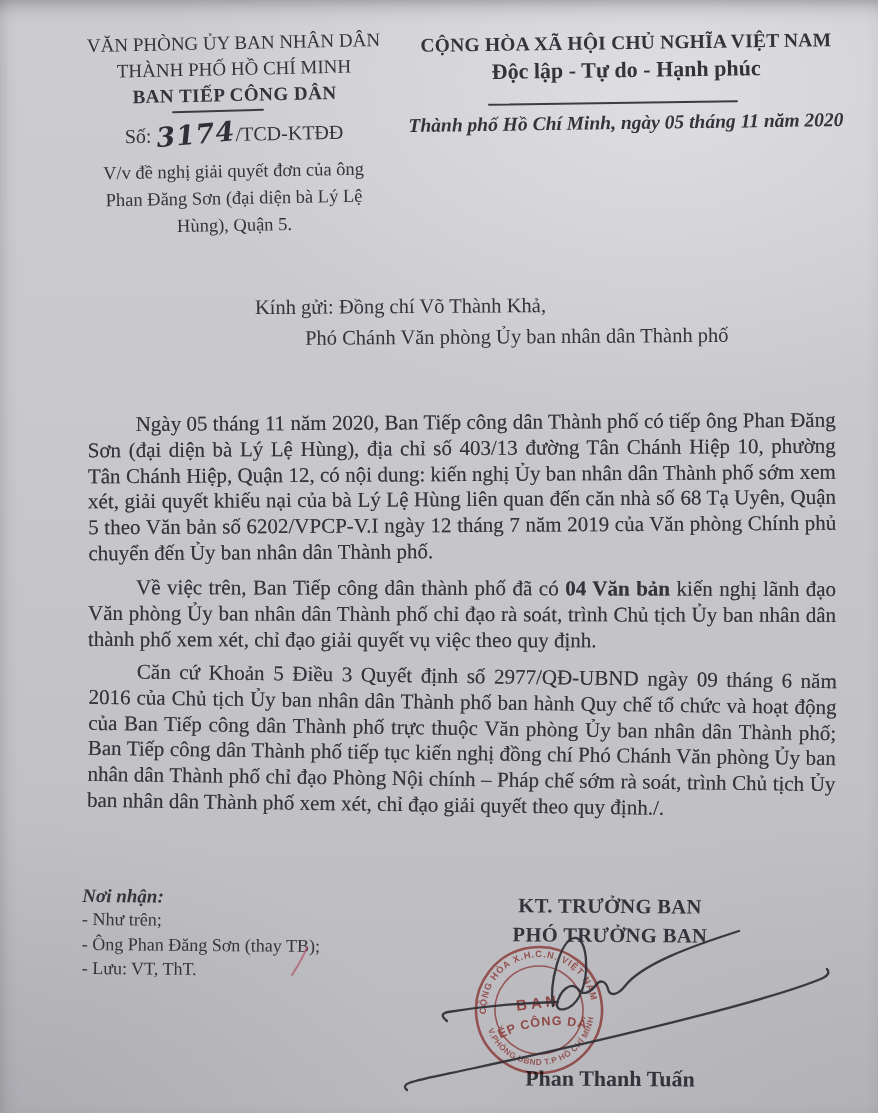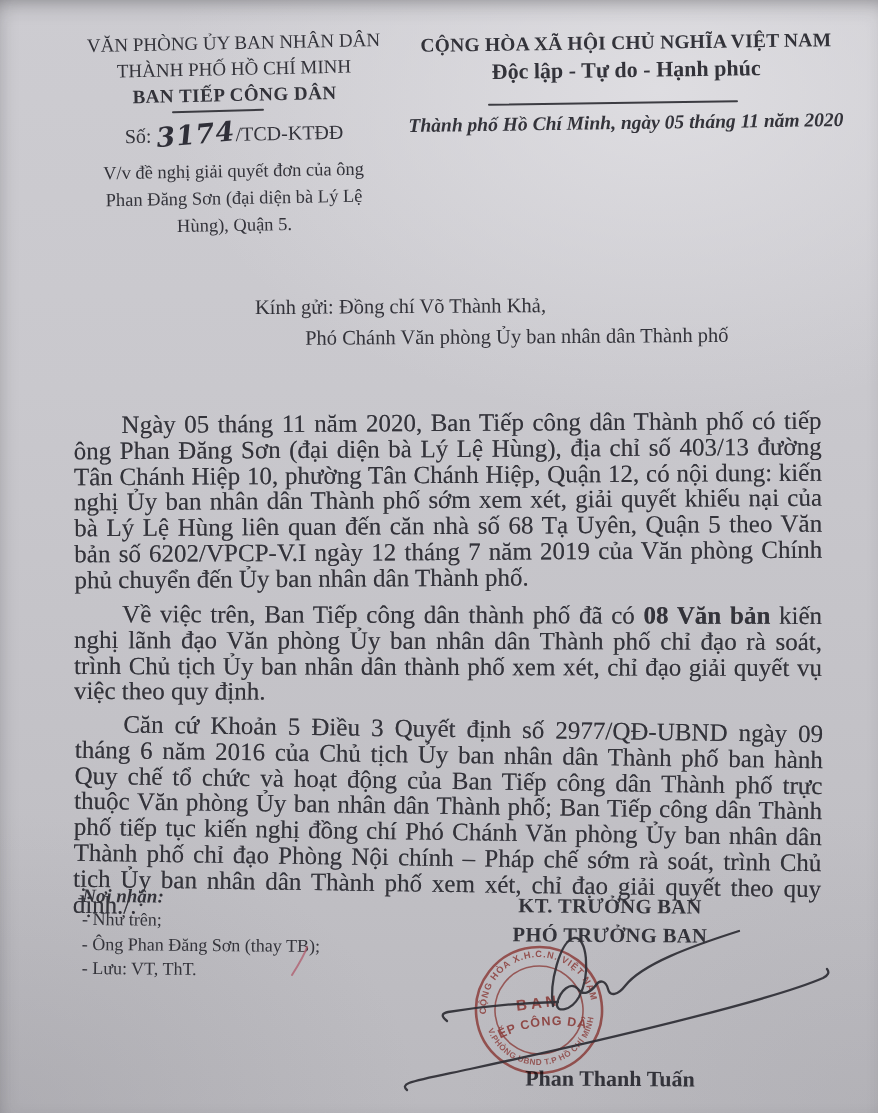--- a/index.html
+++ b/index.html
@@ -25,21 +25,21 @@
   .hand-num{display:inline-block;font-family:"DejaVu Serif",serif;font-style:italic;font-weight:bold;
     font-size:27px;transform:rotate(-4deg) translateY(2px);letter-spacing:1px;color:#2f2f38;}
   .subject{left:60px;top:158px;width:348px;font-size:18.5px;line-height:27px;transform:rotate(-1deg);}
   .hdr-right{left:390px;top:32px;width:472px;transform:rotate(-.8deg);}
   .hdr-right .l1{font-weight:bold;font-size:19.5px;letter-spacing:.2px;}
   .hdr-right .l2{font-weight:bold;font-size:22px;margin-top:3px;}
   .rule-right{left:488px;top:102px;width:250px;transform:rotate(-.8deg);}
   .dateline{left:390px;top:112px;width:472px;font-style:italic;font-weight:600;font-size:19.5px;transform:rotate(-.8deg);}
   .salutation{left:255px;top:290px;width:600px;font-size:20.5px;line-height:31px;transform:rotate(-.4deg);}
   .salutation .l2{padding-left:50px;}
-  .bodytxt{left:74px;top:410px;width:748px;font-size:25px;line-height:25.8px;text-align:justify;
+  .bodytxt{left:88px;top:410px;width:748px;font-size:21px;line-height:25.8px;text-align:justify;
     text-shadow:0 0 .5px rgba(45,45,52,.55);}
   .bodytxt p{margin:0 0 11px 0;text-indent:48px;}
   .p1{transform:rotate(-.35deg);}
   .p2{transform:rotate(.15deg);}
   .p3{transform:rotate(.8deg);}
   .recip{left:82px;top:886px;transform:rotate(.5deg);}
   .recip .lbl{font-weight:bold;font-style:italic;font-size:19px;}
   .recip .it{font-size:18px;line-height:24.5px;}
   .sig-titles{left:430px;top:892px;width:360px;font-weight:bold;font-size:20.5px;line-height:29px;
     letter-spacing:.4px;transform:rotate(.4deg);}
@@ -77,21 +77,21 @@
   <div class="abs rule rule-right"></div>
   <div class="abs dateline ctr">Thành phố Hồ Chí Minh, ngày 05 tháng 11 năm 2020</div>
 
   <div class="abs salutation">
     <div>Kính gửi: Đồng chí Võ Thành Khả,</div>
     <div class="l2">Phó Chánh Văn phòng Ủy ban nhân dân Thành phố</div>
   </div>
 
   <div class="abs bodytxt">
     <p class="p1">Ngày 05 tháng 11 năm 2020, Ban Tiếp công dân Thành phố có tiếp ông Phan Đăng Sơn (đại diện bà Lý Lệ Hùng), địa chỉ số 403/13 đường Tân Chánh Hiệp 10, phường Tân Chánh Hiệp, Quận 12, có nội dung: kiến nghị Ủy ban nhân dân Thành phố sớm xem xét, giải quyết khiếu nại của bà Lý Lệ Hùng liên quan đến căn nhà số 68 Tạ Uyên, Quận 5 theo Văn bản số 6202/VPCP-V.I ngày 12 tháng 7 năm 2019 của Văn phòng Chính phủ chuyển đến Ủy ban nhân dân Thành phố.</p>
-    <p class="p2"><span>Về việc trên, Ban Tiếp công dân thành phố đã có </span><b>08 Văn bản</b><span> kiến nghị lãnh đạo Văn phòng Ủy ban nhân dân Thành phố chỉ đạo rà soát, trình Chủ tịch Ủy ban nhân dân thành phố xem xét, chỉ đạo giải quyết vụ việc theo quy định.</span></p>
+    <p class="p2"><span>Về việc trên, Ban Tiếp công dân thành phố đã có </span><b>04 Văn bản</b><span> kiến nghị lãnh đạo Văn phòng Ủy ban nhân dân Thành phố chỉ đạo rà soát, trình Chủ tịch Ủy ban nhân dân thành phố xem xét, chỉ đạo giải quyết vụ việc theo quy định.</span></p>
     <p class="p3">Căn cứ Khoản 5 Điều 3 Quyết định số 2977/QĐ-UBND ngày 09 tháng 6 năm 2016 của Chủ tịch Ủy ban nhân dân Thành phố ban hành Quy chế tổ chức và hoạt động của Ban Tiếp công dân Thành phố trực thuộc Văn phòng Ủy ban nhân dân Thành phố; Ban Tiếp công dân Thành phố tiếp tục kiến nghị đồng chí Phó Chánh Văn phòng Ủy ban nhân dân Thành phố chỉ đạo Phòng Nội chính – Pháp chế sớm rà soát, trình Chủ tịch Ủy ban nhân dân Thành phố xem xét, chỉ đạo giải quyết theo quy định./.</p>
   </div>
 
   <div class="abs recip">
     <div class="lbl">Nơi nhận:</div>
     <div class="it">- Như trên;</div>
     <div class="it">- Ông Phan Đăng Sơn (thay TB);</div>
     <div class="it">- Lưu: VT, ThT.</div>
   </div>
 

